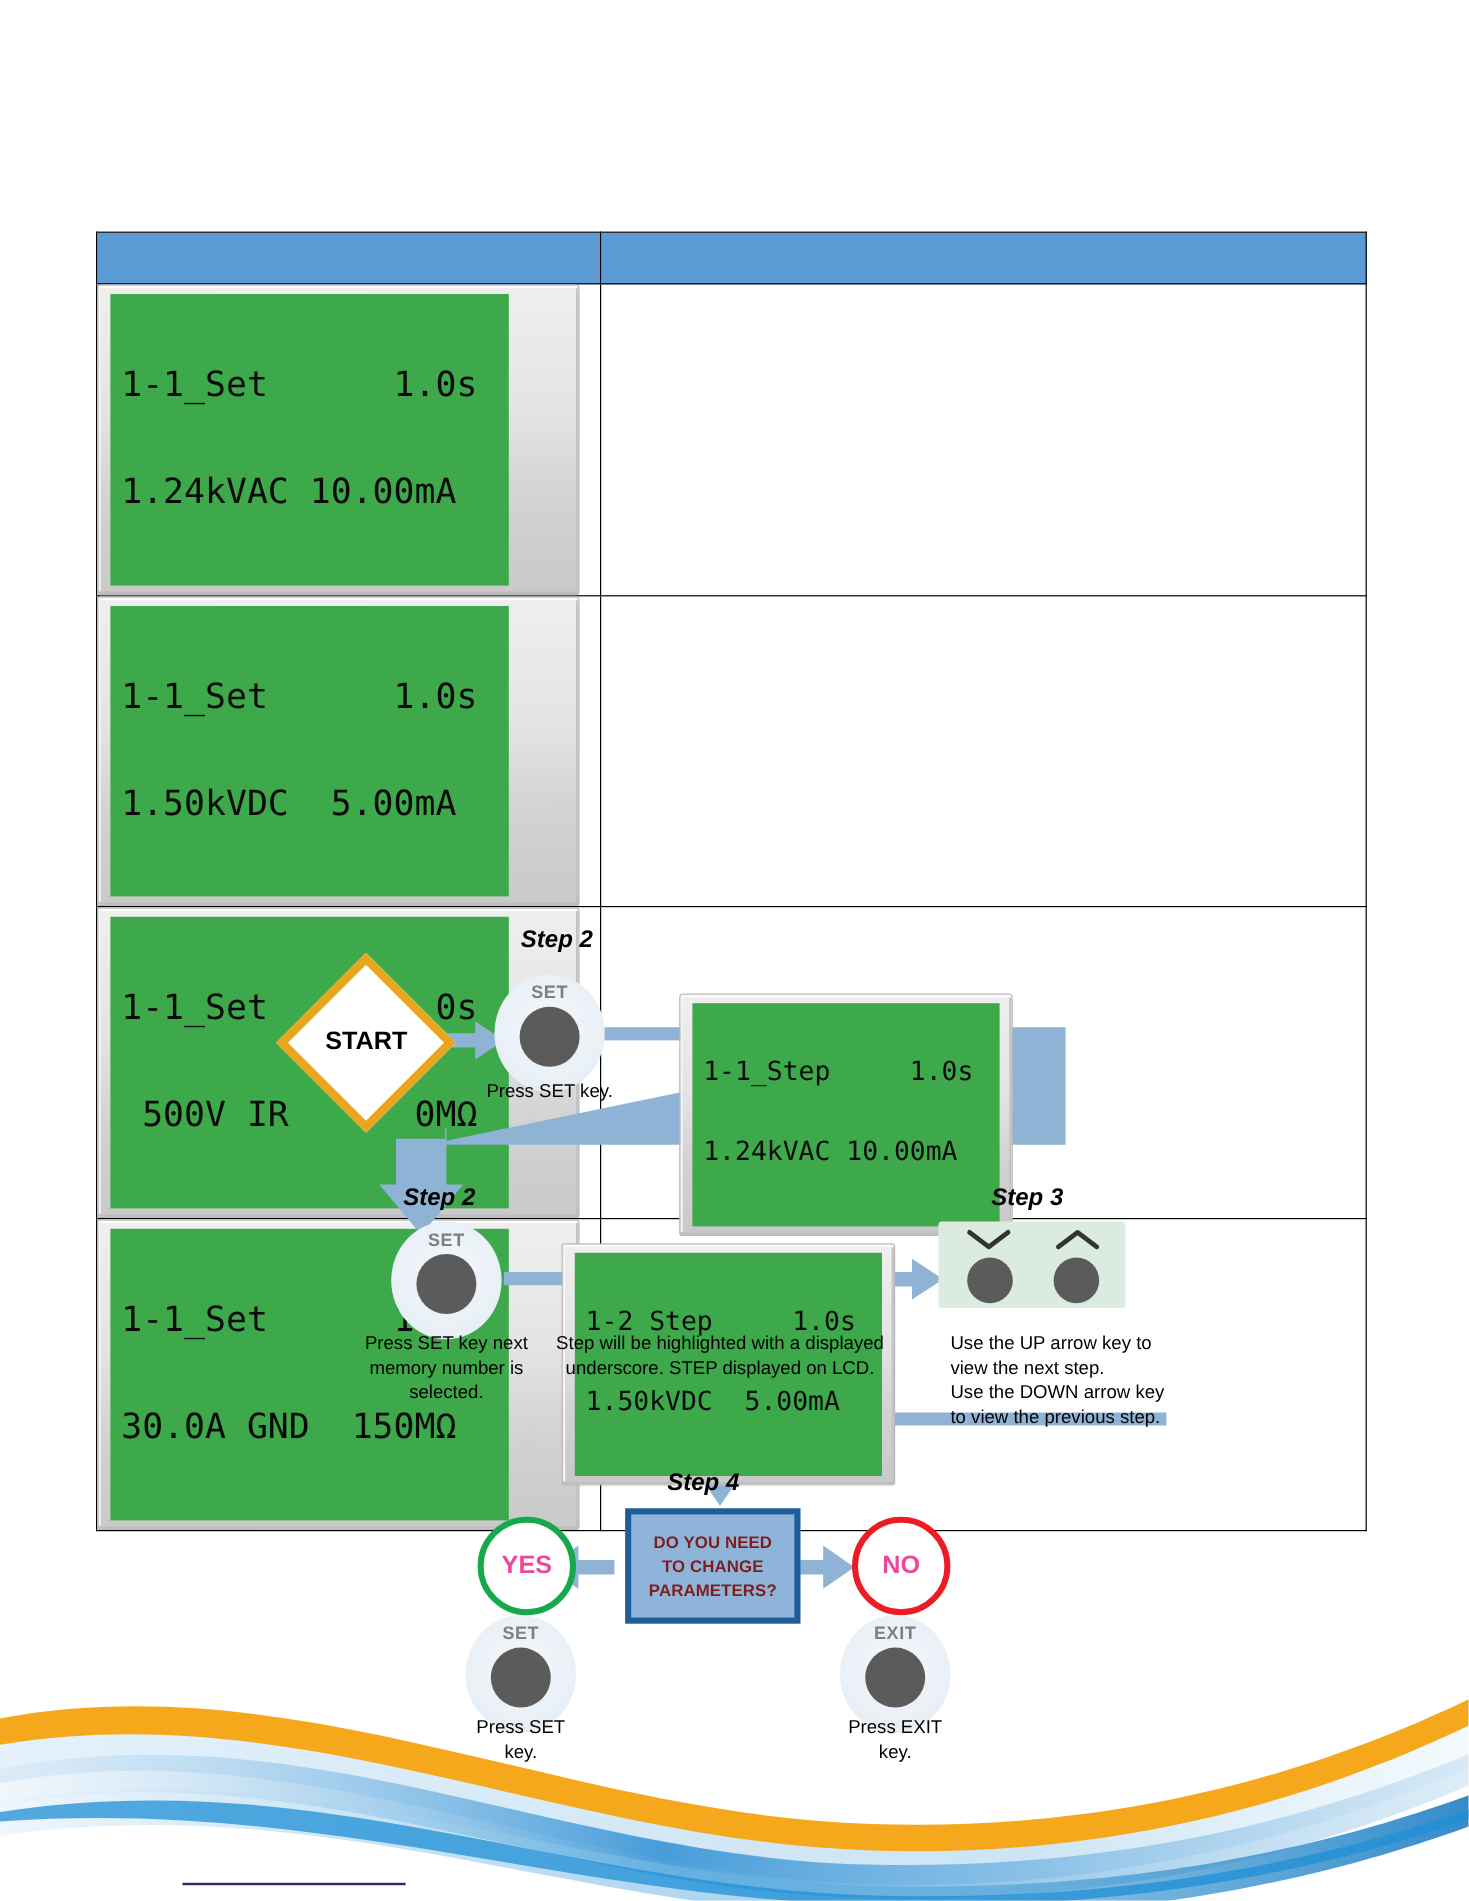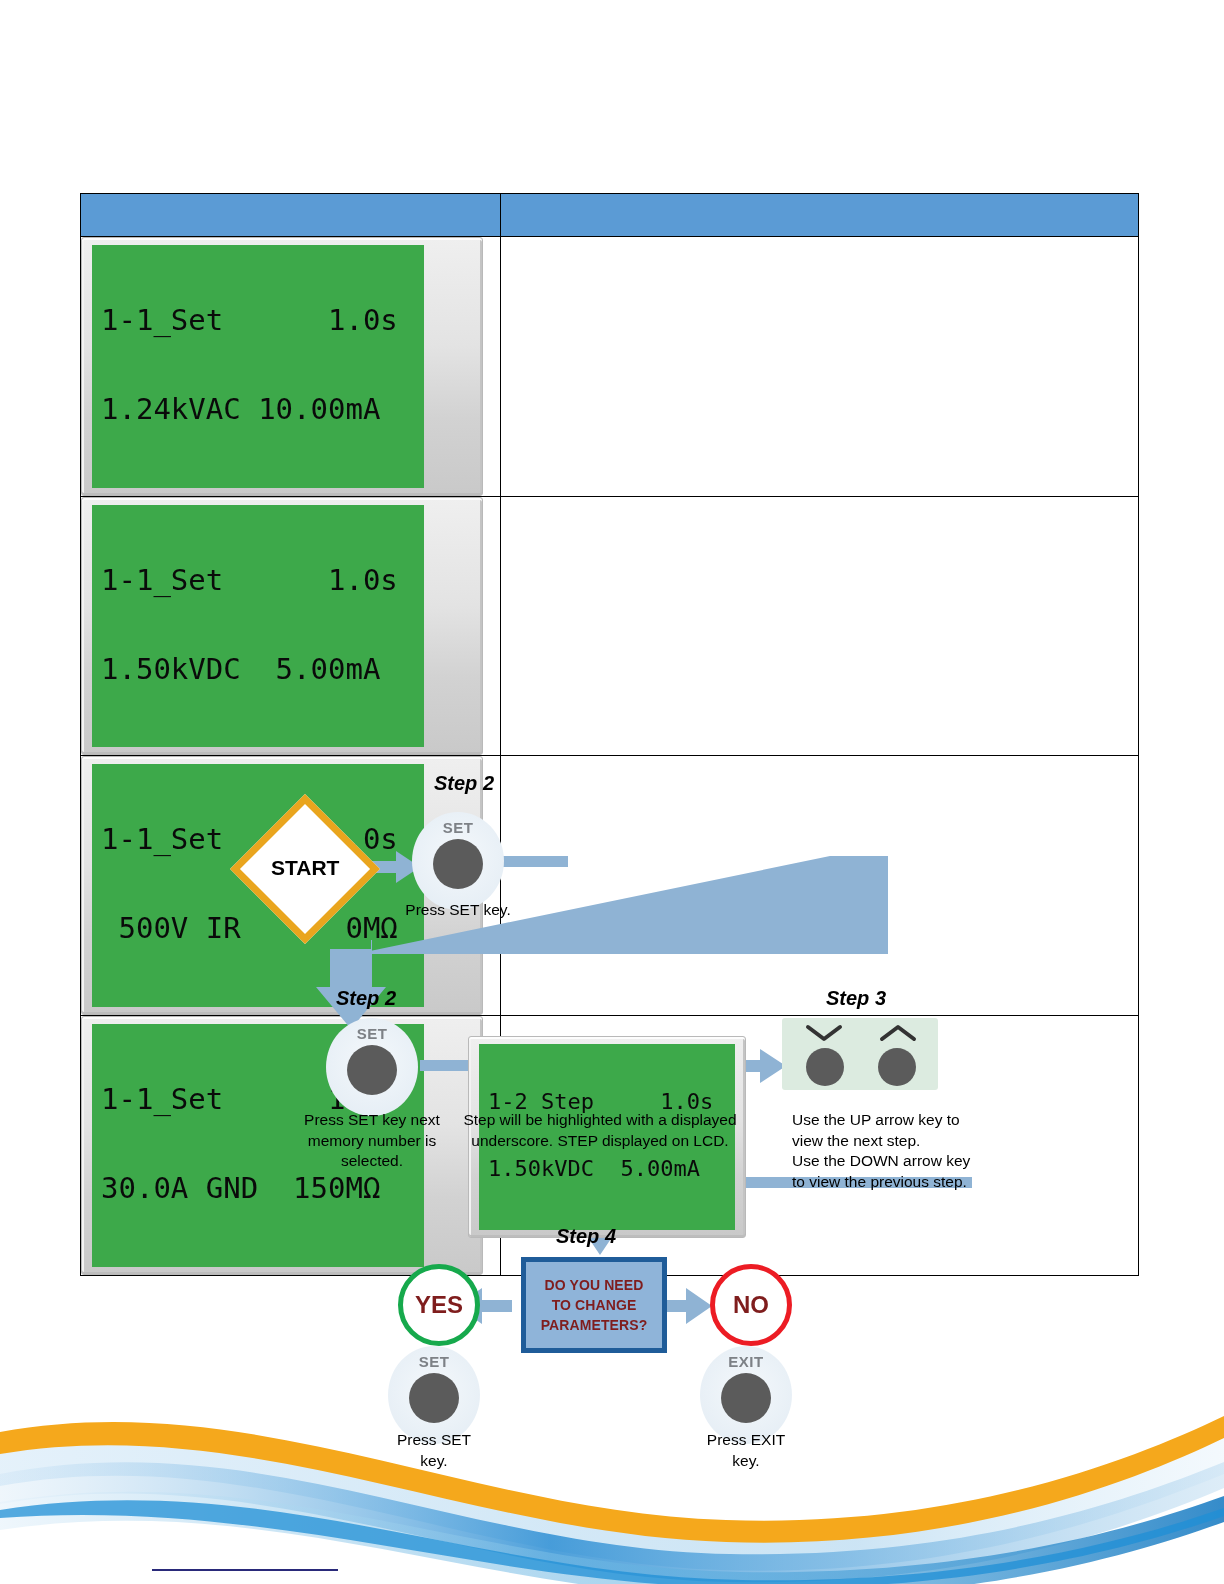--- a/index.html
+++ b/index.html
@@ -97,21 +97,21 @@
     background:#8FB4D9;border:5px solid #1F5C99;
     display:flex;align-items:center;justify-content:center;
   }
   .decision span{
     font-size:14px;font-weight:bold;color:#7f1d1d;text-align:center;line-height:1.45;
     letter-spacing:.1px;
   }
   .yesno{
     position:absolute;width:72px;height:72px;border-radius:50%;
     background:#fff;display:flex;align-items:center;justify-content:center;
-    font-size:24px;font-weight:bold;color:#7f1d1d;
+    font-size:21px;font-weight:bold;color:#ec4899;
   }
   .yes{border:5px solid #16A94C;}
   .no{border:5px solid #EC1C24;}
 
   
   .footer-wave{position:absolute;left:0;bottom:0;width:1224px;height:230px;}
   .footnote-rule{
     position:absolute;left:152px;bottom:13px;width:186px;height:2px;background:#2A2A7A;
   }
 </style>
@@ -206,20 +206,26 @@
 
   <div class="start-diamond" style="left:252px;top:76px;"></div>
   <div class="start-label" style="left:271px;top:116px;">START</div>
 
   <div class="key" style="left:412px;top:72px;">
     <div class="klabel">SET</div>
     <div class="cap"></div>
   </div>
   <div class="caption c" style="left:388px;top:160px;width:140px;">Press SET key.</div>
 
+  <div class="lcd-module" style="position:absolute;left:566px;top:88px;">
+    <div class="lcd-screen" style="font-size:22px;width:238px;">
+      <span class="lcd-row">1-1_Step     1.0s</span>
+      <span class="lcd-row">1.24kVAC 10.00mA</span>
+    </div>
+  </div>
 
   <div class="step-title" style="left:336px;top:247px;">Step 2</div>
 
   <div class="key" style="left:326px;top:278px;">
     <div class="klabel">SET</div>
     <div class="cap"></div>
   </div>
   <div class="caption c" style="left:296px;top:370px;width:152px;">
     <span>Press SET key next</span><br>
     <span>memory number is</span><br>

